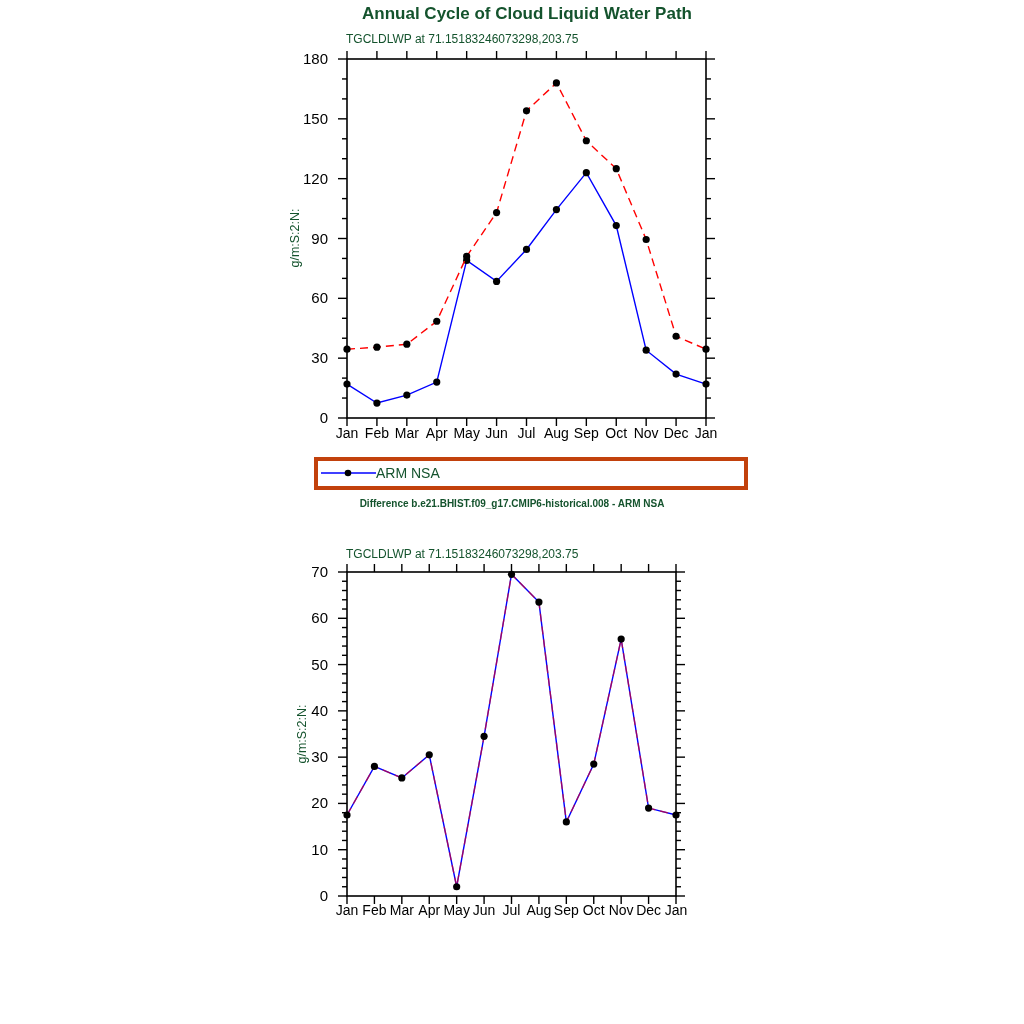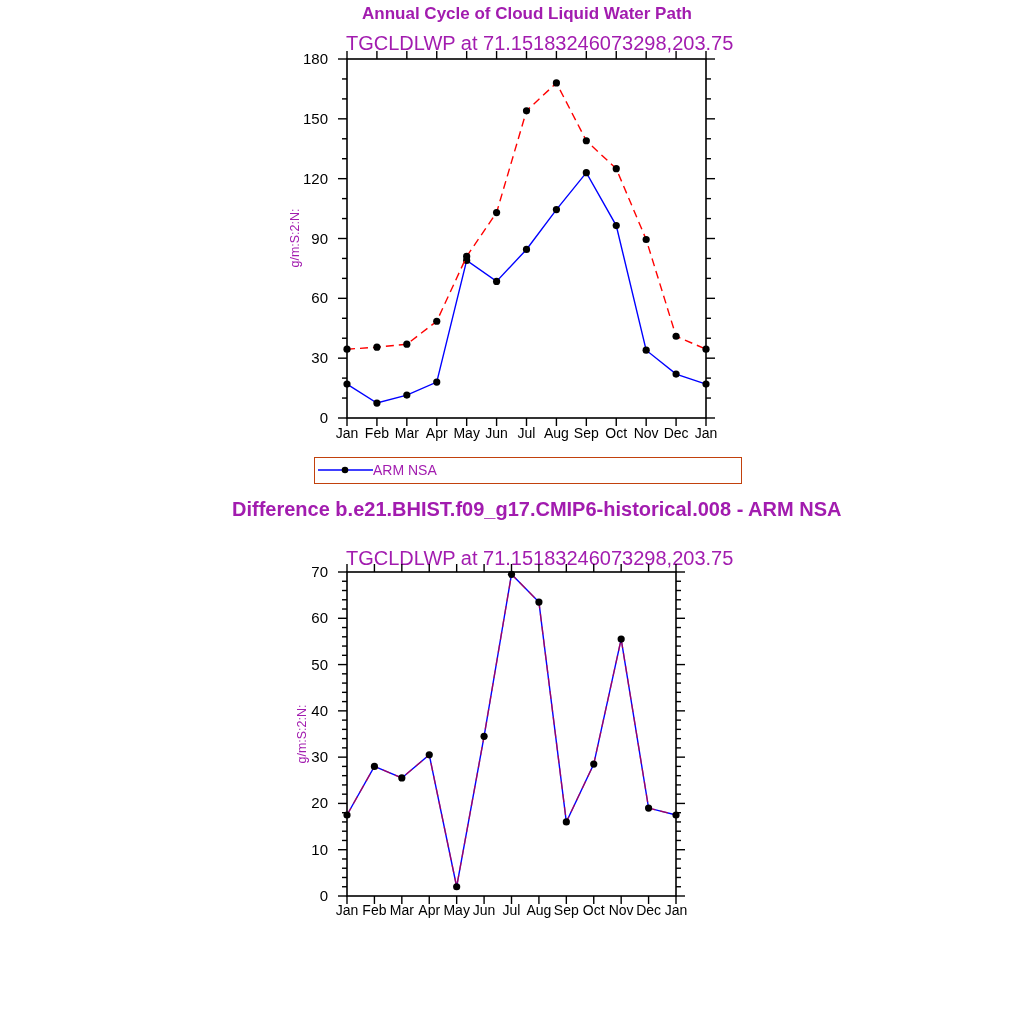--- a/index.html
+++ b/index.html
@@ -1,37 +1,37 @@
 <!DOCTYPE html>
 <html><head>
 <meta charset="utf-8">
 <style>
   html,body{margin:0;padding:0;background:#ffffff;}
   .canvas{
     position:relative;width:1024px;height:1024px;background:#ffffff;
-    font-family:"Liberation Sans", sans-serif;color:#a21caf;overflow:hidden;
+    font-family:"Liberation Sans", sans-serif;color:#14532d;overflow:hidden;
   }
   .chart-svg{position:absolute;left:0;font-family:"Liberation Sans", sans-serif;}
   #chart1{top:0;}
   #chart2{top:515px;}
   .title{position:absolute;text-align:center;font-weight:bold;white-space:nowrap;}
   .t1{left:247px;width:560px;top:4px;font-size:17px;}
-  .t2{left:232px;width:560px;top:498px;font-size:20px;}
-  .subtitle{position:absolute;white-space:nowrap;font-size:20px;}
+  .t2{left:232px;width:560px;top:498px;font-size:10px;}
+  .subtitle{position:absolute;white-space:nowrap;font-size:12px;}
   .s1{left:346px;top:32px;}
   .s2{left:346px;top:547px;}
   .ylabel{
     position:absolute;width:200px;height:16px;text-align:center;
     font-size:12.5px;transform:rotate(-90deg);transform-origin:center;white-space:nowrap;
   }
   .yl1{left:196px;top:230px;}
   .yl2{left:203px;top:726px;}
   .legend{
     position:absolute;left:314px;top:457px;width:426px;
-    border:1px solid #c2410c;background:#fff;padding:1px 0 2px 0;
+    border:4px solid #c2410c;background:#fff;padding:1px 0 2px 0;
   }
   .legend-row{display:flex;align-items:center;height:22px;}
   .legend-row .sample{flex:0 0 auto;margin-left:3px;}
   .legend-row span{font-size:14px;white-space:nowrap;line-height:22px;}
 </style>
 </head>
 <body>
 
 <div class="canvas">
 

